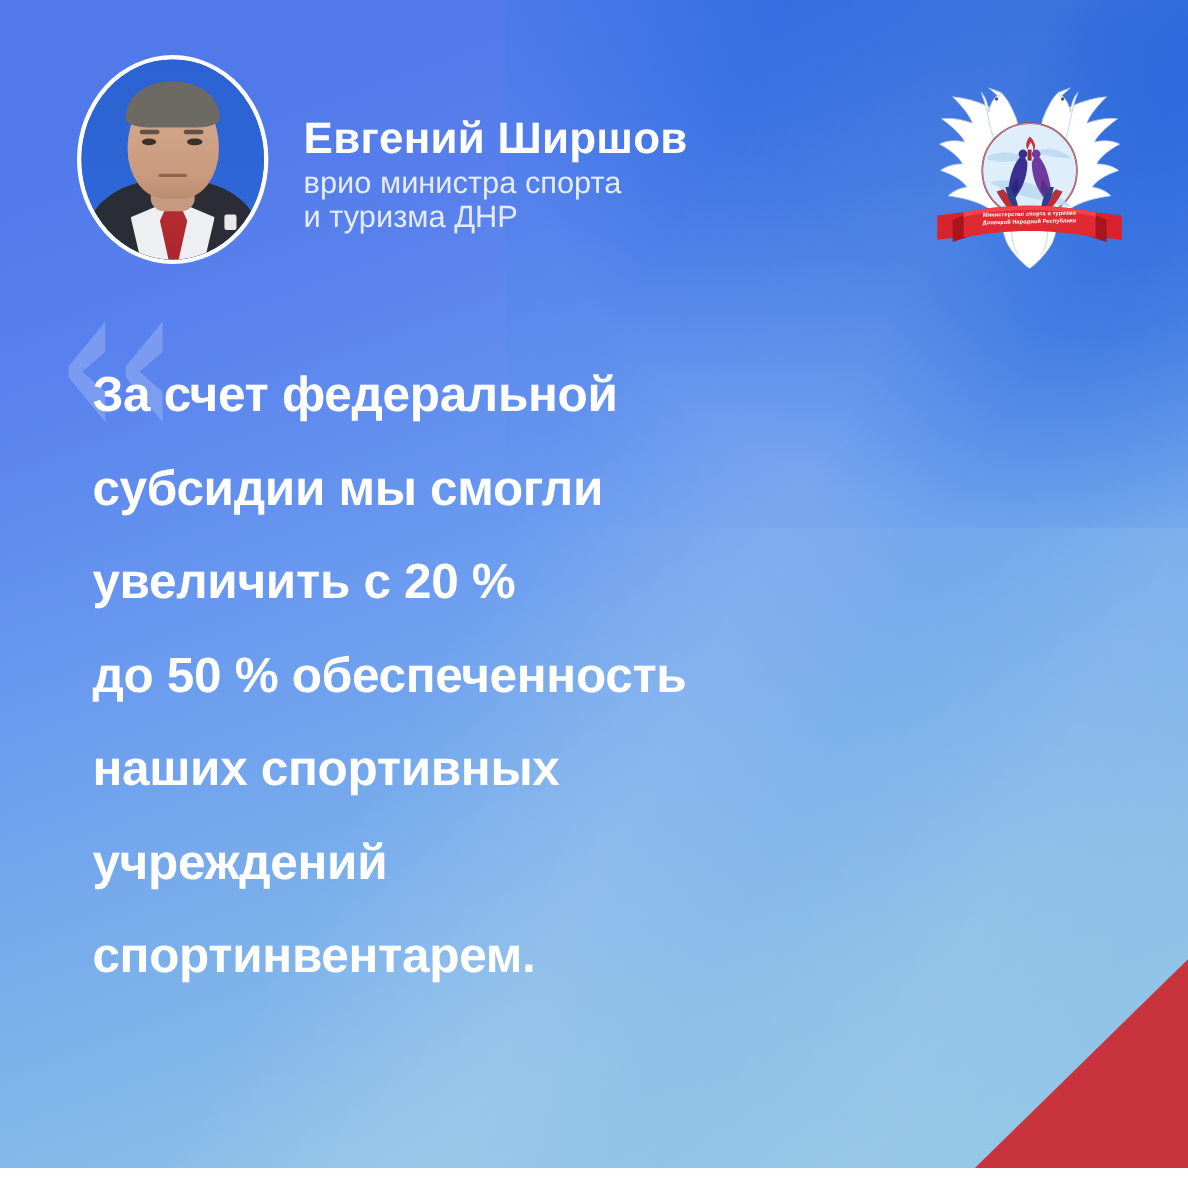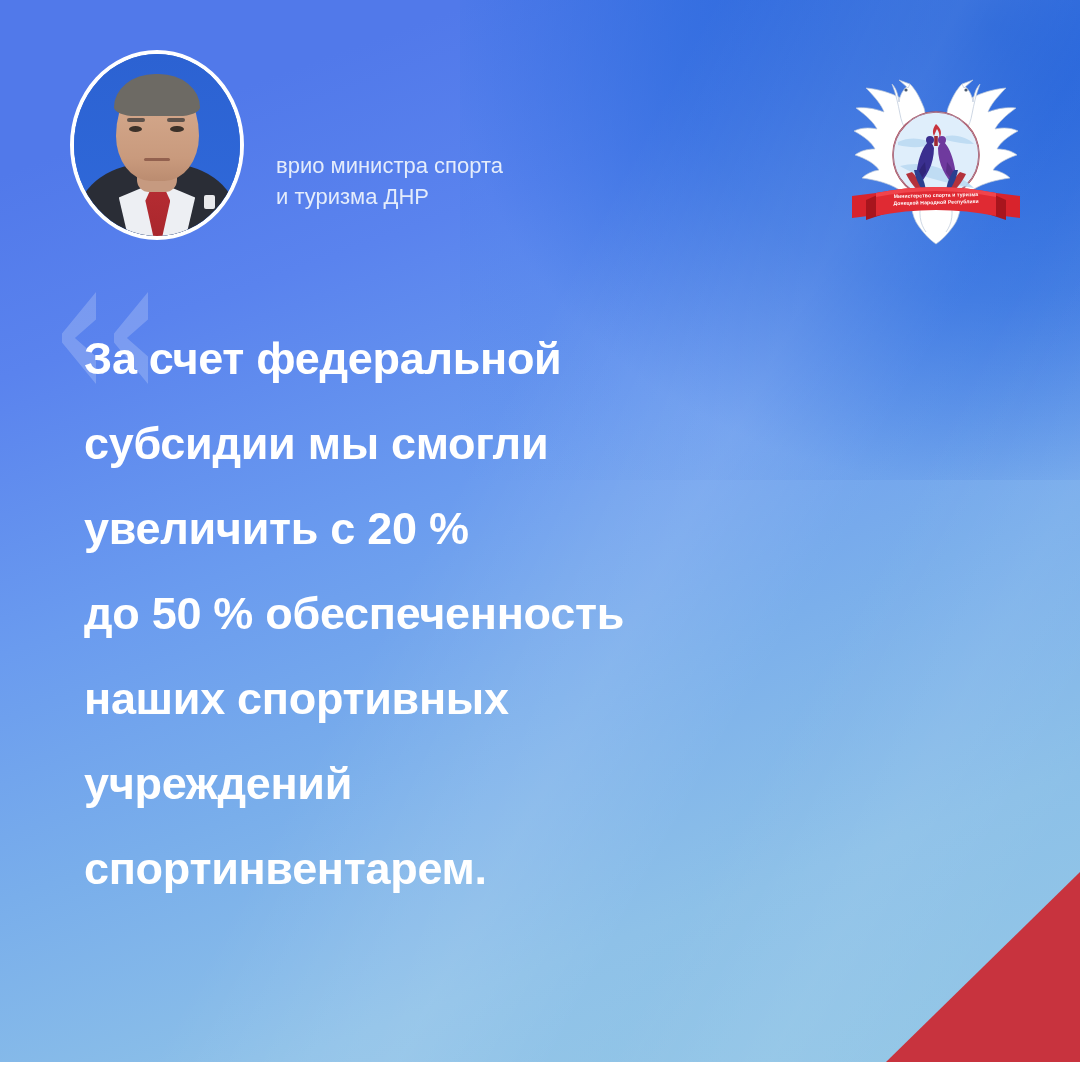--- a/index.html
+++ b/index.html
@@ -166,21 +166,21 @@
     left:276px; top:104px;
     font-size:40px;
     font-weight:bold;
     color:#ffffff;
     letter-spacing:0.2px;
     white-space:nowrap;
   }
   .person-role {
     position:absolute;
     left:276px; top:150px;
-    font-size:22px;
+    font-size:28px;
     font-weight:400;
     color:#e4ecfb;
     line-height:31px;
     white-space:pre-line;
   }
 
   
   .emblem {
     position:absolute;
     left:836px; top:50px;
@@ -254,20 +254,21 @@
       <div class="ph-hair"></div>
       <div class="ph-brow-l"></div>
       <div class="ph-brow-r"></div>
       <div class="ph-eye-l"></div>
       <div class="ph-eye-r"></div>
       <div class="ph-mouth"></div>
       <div class="ph-pin"></div>
     </div>
   </div>
 
+  <div class="person-name">Евгений Ширшов</div>
   <div class="person-role">врио министра спорта
 и туризма ДНР</div>
 
   <div class="emblem">
     <svg viewBox="0 0 200 200" xmlns="http://www.w3.org/2000/svg">
       <g fill="#ffffff" stroke="#b9c6d8" stroke-width="0.7">
 
         <path d="M96 72 C78 52 54 40 30 38 C40 48 46 56 48 62 C38 58 28 57 20 58 C31 66 38 73 41 79
                  C32 77 24 78 18 81 C29 87 36 93 39 99 C31 99 24 101 19 105 C31 109 39 114 43 120
                  C36 121 30 124 26 128 C40 130 52 133 62 139 C72 145 82 151 90 158 Z"></path>

